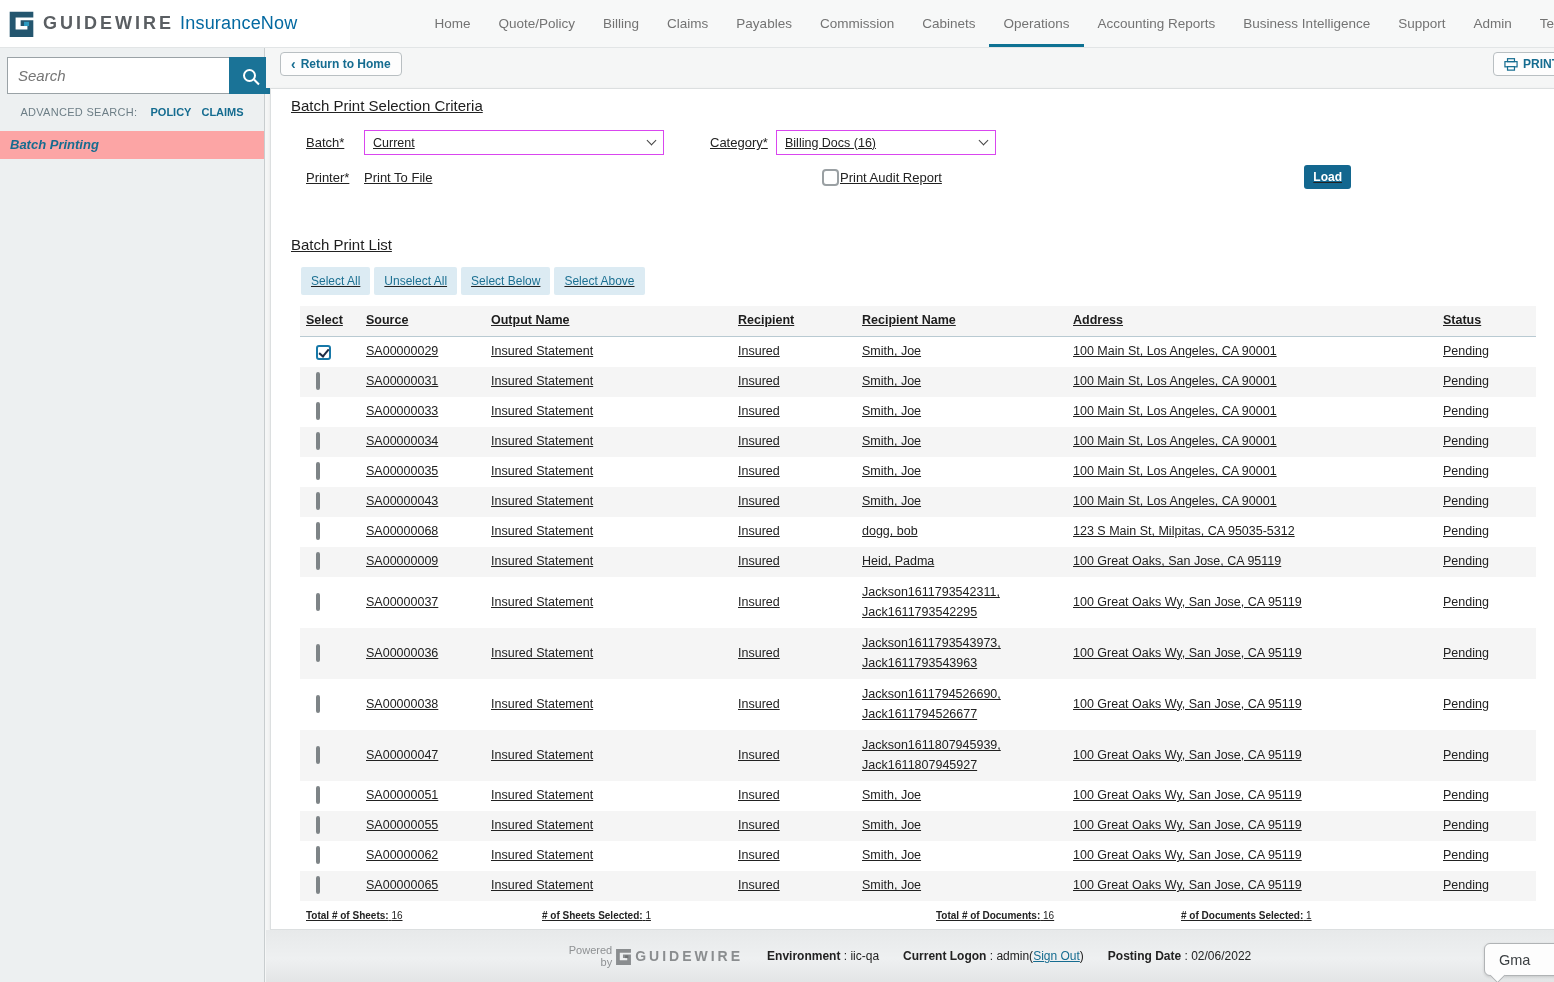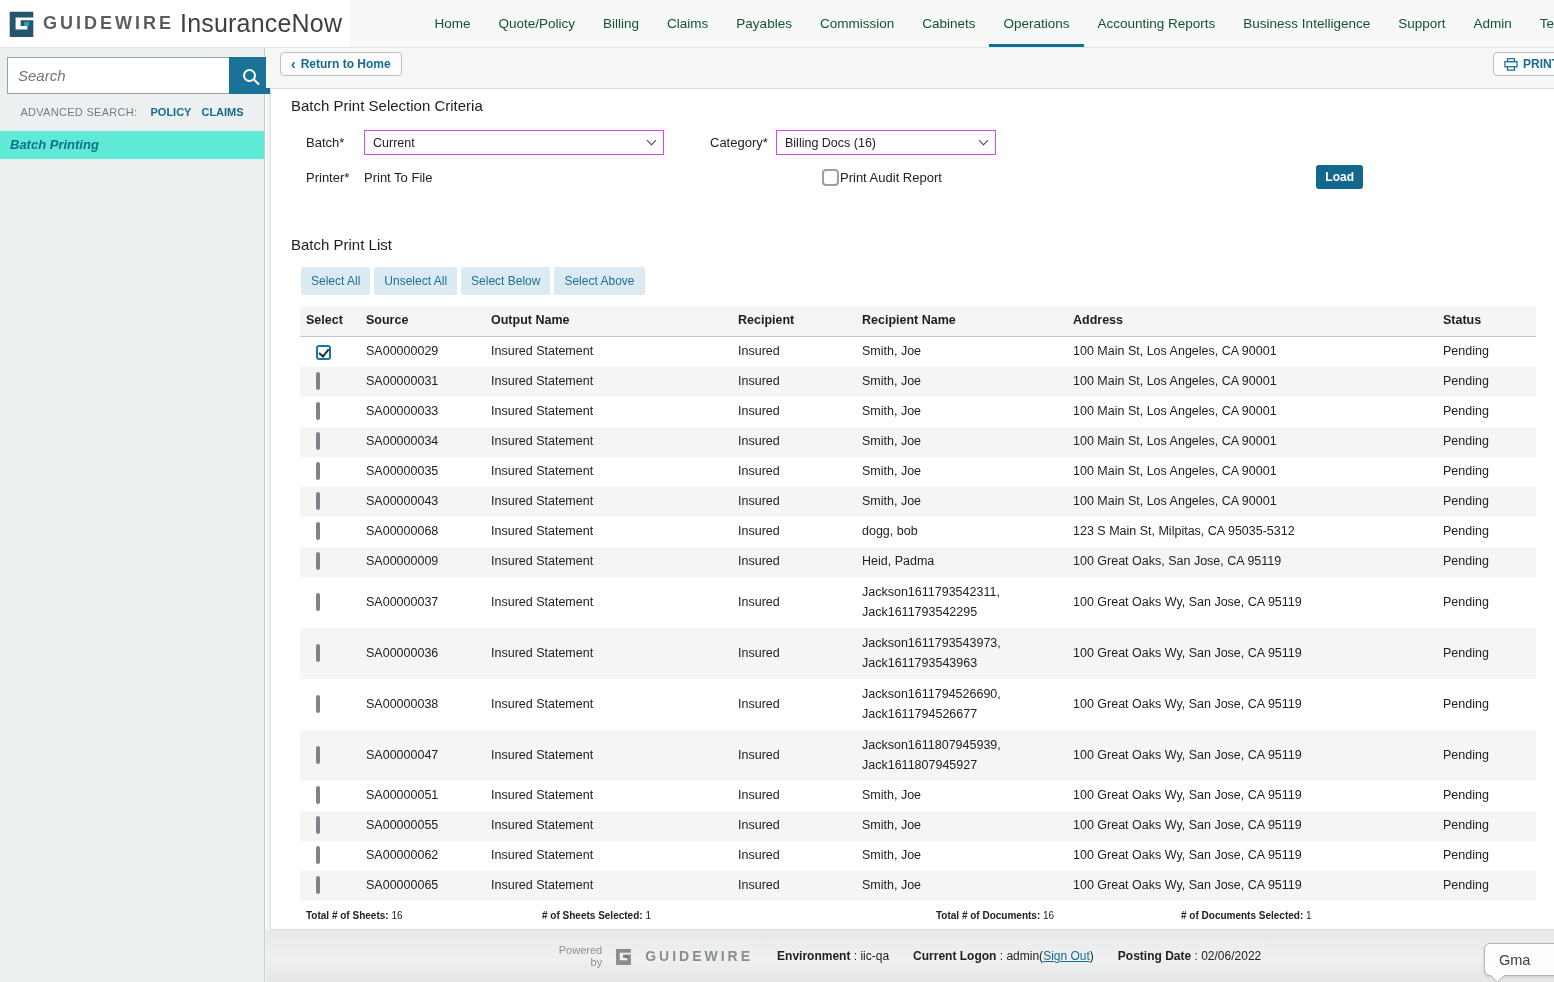--- a/index.html
+++ b/index.html
@@ -13,27 +13,27 @@
 
   
   .topbar {
     position: absolute; left: 0; top: 0; width: 1554px; height: 48px;
     background: #fff; border-bottom: 1px solid #e2e5e6;
     display: flex; align-items: stretch; overflow: hidden;
   }
   .logo-wrap { display: flex; align-items: center; padding-left: 8px; background: #fff; width: 350px; flex: none; }
   .logo-mark { margin-right: 8px; flex: none; }
   .logo-guidewire { font-size: 18px; font-weight: bold; letter-spacing: 3px; color: #5a5e62; }
-  .logo-product { font-size: 25px; color: #404040; margin-left: 6px; letter-spacing: 0.2px; }
+  .logo-product { font-size: 18px; color: #0369a1; margin-left: 6px; letter-spacing: 0.2px; }
   .nav {
     flex: 1; background: #f7f8f8; display: flex; align-items: stretch;
     justify-content: flex-end; white-space: nowrap; padding-left: 20px;
   }
   .nav-item {
-    display: flex; align-items: center; padding: 0 14px; font-size: 13.5px; color: #14532d;
+    display: flex; align-items: center; padding: 0 14px; font-size: 13.5px; color: #737373;
     cursor: pointer; border-bottom: 3px solid transparent; border-top: 3px solid transparent;
   }
   .nav-item.active { border-bottom-color: #0e7293; }
   .nav-item.clipped { padding-right: 0; }
 
   
   .sidebar {
     position: absolute; left: 0; top: 48px; width: 265px; bottom: 0;
     background: #edf0f1; border-right: 1px solid #c8cdcf;
   }
@@ -46,41 +46,41 @@
   .search-btn {
     width: 41px; background: #1a7397; border: none; cursor: pointer;
     display: flex; align-items: center; justify-content: center; flex: none;
   }
   .mag { position: relative; width: 13px; height: 13px; border: 2px solid #fff; border-radius: 50%; display: block; }
   .mag::after { content: ''; position: absolute; width: 7px; height: 2px; background: #fff; transform: rotate(45deg); right: -6px; bottom: -3px; }
   .adv-row { text-align: center; margin-top: 12px; font-size: 11px; }
   .adv-label { color: #6d7e86; letter-spacing: 0.3px; }
   .adv-link { color: #156c90; font-weight: bold; margin-left: 10px; cursor: pointer; }
   .side-item {
-    margin-top: 13px; background: #5eead4; height: 28px; line-height: 28px;
+    margin-top: 13px; background: #fca5a5; height: 28px; line-height: 28px;
     padding-left: 10px; font-size: 13px; font-style: italic; font-weight: bold; color: #156c90; cursor: pointer;
   }
 
   
   .main-strip { position: absolute; left: 266px; top: 48px; right: 0; height: 40px; background: #f5f6f6; }
   .btn-outline {
     position: absolute; top: 4px; background: #fdfdfd; border: 1px solid #b9bfc2; border-radius: 4px;
     color: #156c90; font-weight: bold; font-size: 12px; padding: 4px 10px; cursor: pointer;
     font-family: "Liberation Sans", sans-serif; display: flex; align-items: center; gap: 5px;
   }
   .btn-return { left: 14px; }
   .btn-print { right: -16px; }
   .chev-left { font-size: 14px; line-height: 10px; }
 
   
   .card {
     position: absolute; left: 270px; top: 88px; right: 0; bottom: 52px;
     background: #fff; border: 1px solid #dcdfe0; border-right: none;
     box-shadow: 0 1px 3px rgba(0,0,0,0.08);
-    padding: 8px 0 0 20px; overflow: hidden;
+    padding: 8px 12px 0 20px; overflow: hidden; text-decoration: underline;
   }
   .section-title { font-size: 15px; color: #1d1d1d; font-weight: 400; }
 
   
   .criteria { margin-top: 0; }
   .crit-row { display: flex; align-items: center; margin-top: 16px; position: relative; padding-right: 20px; }
   .crit-row.second { margin-top: 10px; }
   .field-label { font-size: 13px; color: #222; width: 73px; flex: none; padding-left: 15px; }
   .select {
     height: 25px; border: 1px solid #d946ef; background: #fff; display: flex; align-items: center;
@@ -127,21 +127,21 @@
   .tp1 { padding-left: 6px; width: 242px; }
   .tp2 { width: 394px; }
   .tp3 { width: 245px; }
 
   
   .footer {
     position: absolute; left: 266px; right: 0; bottom: 0; height: 52px;
     background: linear-gradient(180deg, #e7e9ea 0%, #eef0f1 55%, #e3e5e6 100%);
     display: flex; align-items: center; justify-content: center; gap: 24px;
   }
-  .powered { display: flex; align-items: center; gap: 13px; }
+  .powered { display: flex; align-items: center; gap: 3px; }
   .powered-txt { font-size: 11px; color: #8e9193; text-align: right; line-height: 1.1; }
   .footer-brand { font-size: 14px; font-weight: bold; letter-spacing: 3px; color: #8a8d8f; }
   .foot-item { font-size: 12px; color: #222; }
   .foot-label { font-weight: bold; }
   .signout { color: #156c90; text-decoration: underline; cursor: pointer; }
 
   
   .bubble {
     position: absolute; right: -18px; bottom: 6px; width: 88px; height: 33px;
     background: #fdfdfd; border: 1px solid #b0b3b5; border-radius: 6px;

